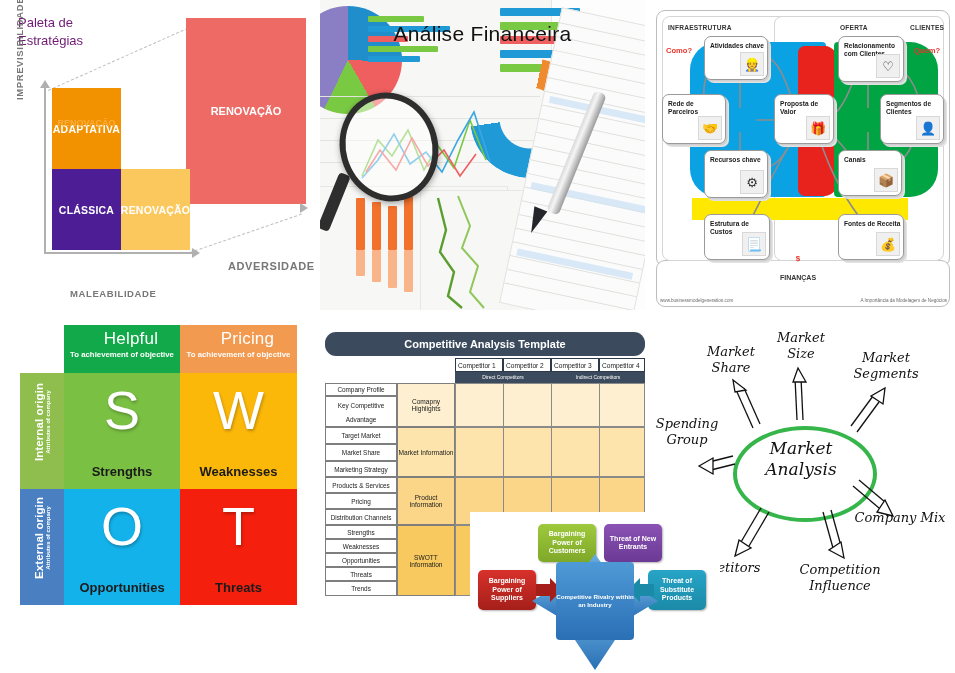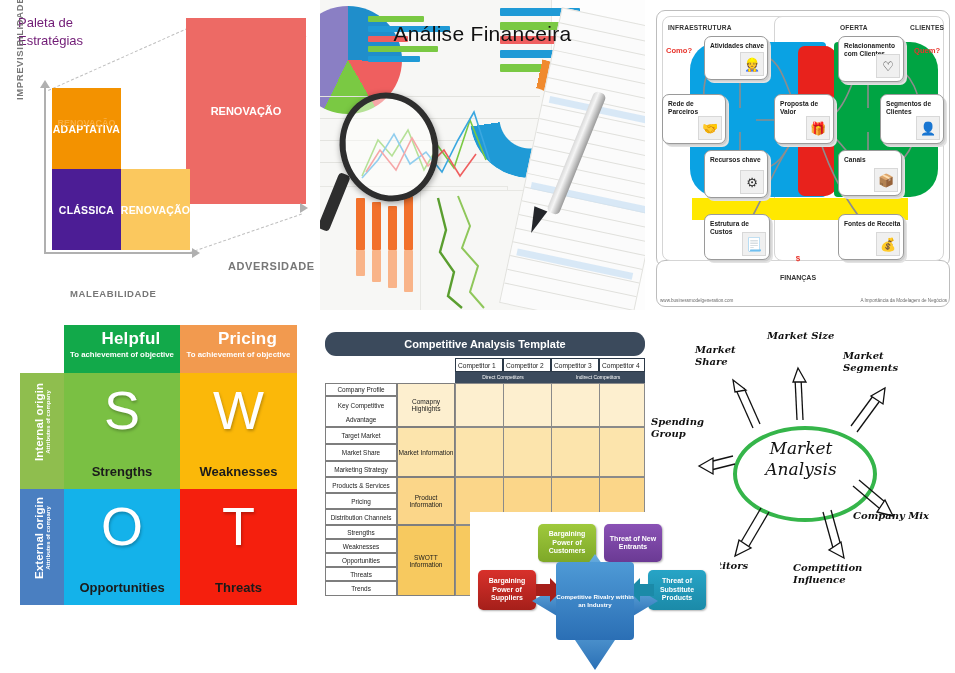--- a/index.html
+++ b/index.html
@@ -71,21 +71,21 @@
   .bmc-card span{position:absolute;left:5px;top:5px;font-size:6.6px;line-height:1.28;color:#1b1b1b;font-weight:600;}
   .bmc-ico{position:absolute;right:3px;bottom:3px;width:22px;height:22px;background:#f0f0f0;
            border:1px solid #d8d8d8;display:flex;align-items:center;justify-content:center;font-size:13px;color:#333;}
   .bmc-fin{position:absolute;left:0;top:30px;width:292px;text-align:center;font-size:7px;font-weight:bold;color:#333;}
   .bmc-dollar{position:absolute;left:0;top:15px;width:292px;text-align:center;font-size:8px;font-weight:bold;color:#e8352c;}
   .bmc-foot{position:absolute;top:296px;font-size:4.6px;color:#6b6b6b;}
 
   
   #p-swot{left:20px;top:325px;width:295px;height:280px;background:#fff;}
   .sw-hdr{position:absolute;top:0;height:48px;color:#fff;text-align:center;padding-top:4px;box-sizing:border-box;}
-  .sw-hdr b{display:block;font-size:17px;font-weight:bold;letter-spacing:.2px;padding-left:18px;}
+  .sw-hdr b{display:block;font-size:17px;font-weight:normal;letter-spacing:.2px;padding-left:18px;}
   .sw-hdr i{display:block;font-size:7.8px;font-style:normal;font-weight:bold;margin-top:1px;}
   .sw-h-help{left:44px;width:116px;background:#12a94a;}
   .sw-h-harm{left:160px;width:117px;background:#f29a4f;}
   .sw-side{position:absolute;left:0;width:44px;height:116px;color:#fff;}
   .sw-side>div{position:absolute;left:-36px;top:40px;width:116px;transform:rotate(-90deg);text-align:center;}
   .sw-side b{font-size:11.5px;display:block;letter-spacing:.1px;}
   .sw-side i{font-size:6px;font-style:normal;font-weight:bold;display:block;}
   .sw-s-int{top:48px;background:#8fbe4e;}
   .sw-s-ext{top:164px;background:#4a7fc1;}
   .sw-q{position:absolute;width:116px;height:116px;}
@@ -125,22 +125,22 @@
   .pf-core{position:absolute;left:86px;top:50px;width:78px;height:78px;background:linear-gradient(#4e9ad6,#2b6fb5);
            color:#fff;font-size:6.2px;font-weight:bold;text-align:center;display:flex;align-items:center;
            justify-content:center;line-height:1.25;border-radius:4px;}
 
   
   #p-mind{left:645px;top:320px;width:310px;height:300px;background:#fff;}
   .mm-ell{position:absolute;left:88px;top:106px;width:136px;height:88px;border:4px solid #35b54a;
           border-radius:50%;}
   .mm-center{position:absolute;left:88px;top:118px;width:136px;text-align:center;
              font-family:"DejaVu Serif",serif;font-style:italic;font-size:17px;color:#111;line-height:1.25;}
-  .mm-node{position:absolute;font-family:"DejaVu Serif",serif;font-style:italic;font-size:10px;
-           color:#111;text-align:left;line-height:1.2;font-weight:bold;}
+  .mm-node{position:absolute;font-family:"DejaVu Serif",serif;font-style:italic;font-size:13px;
+           color:#111;text-align:center;line-height:1.2;}
 </style>
 </head>
 <body>
 
 <div class="panel" id="p-palette">
   <div class="pal-title">
     <div>Paleta de</div>
     <div>Estratégias</div>
   </div>
 

